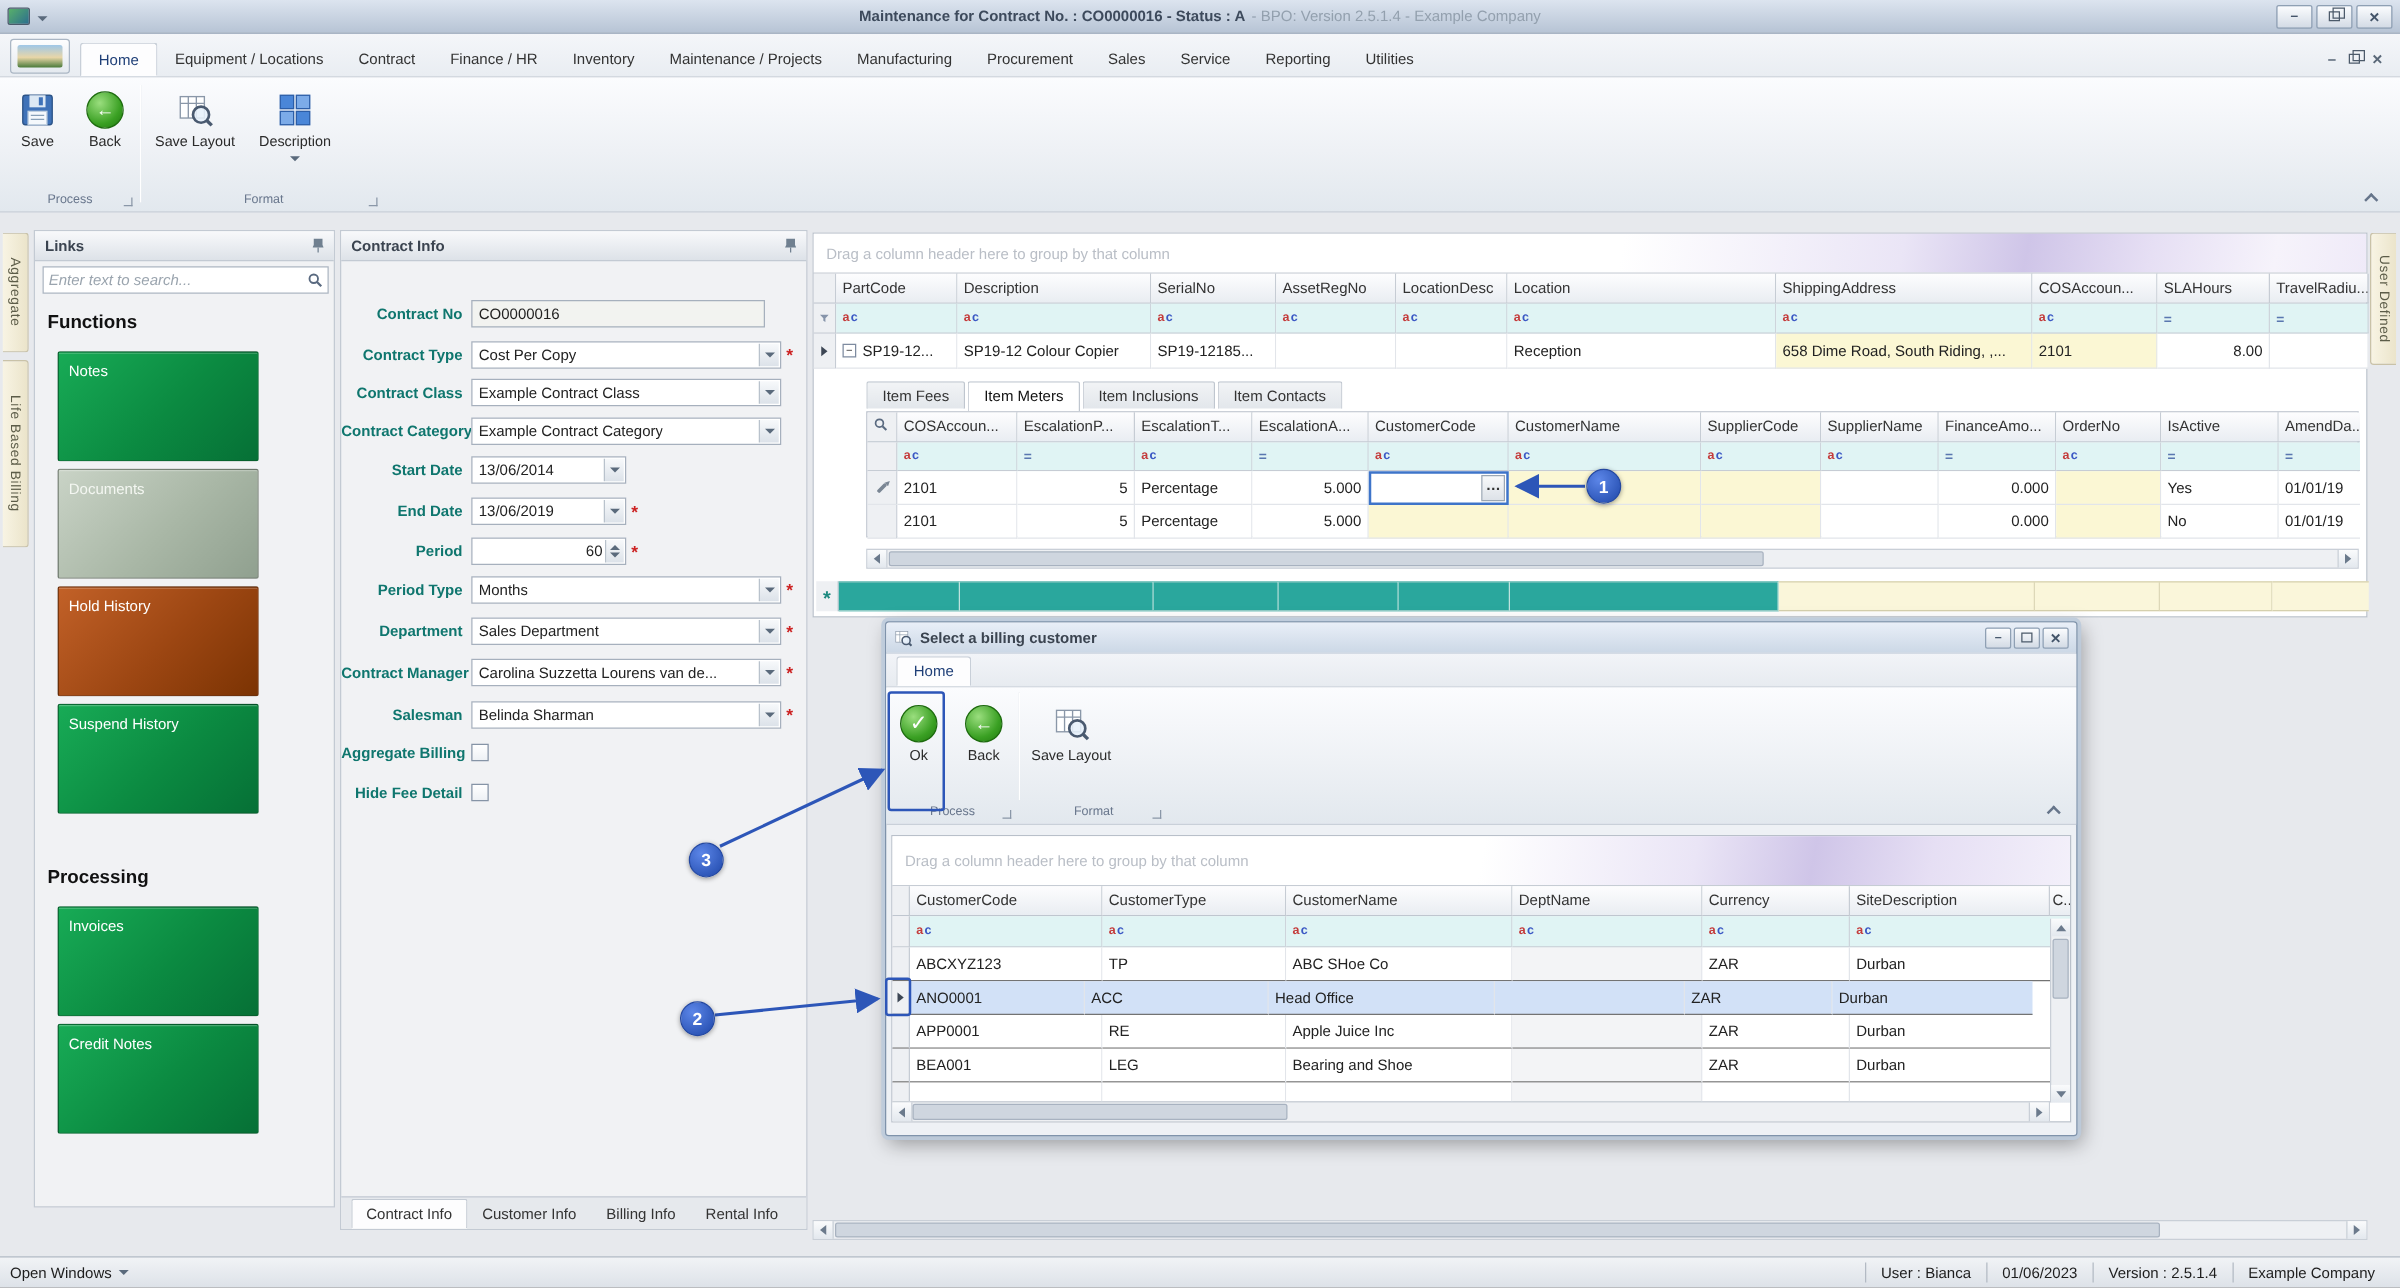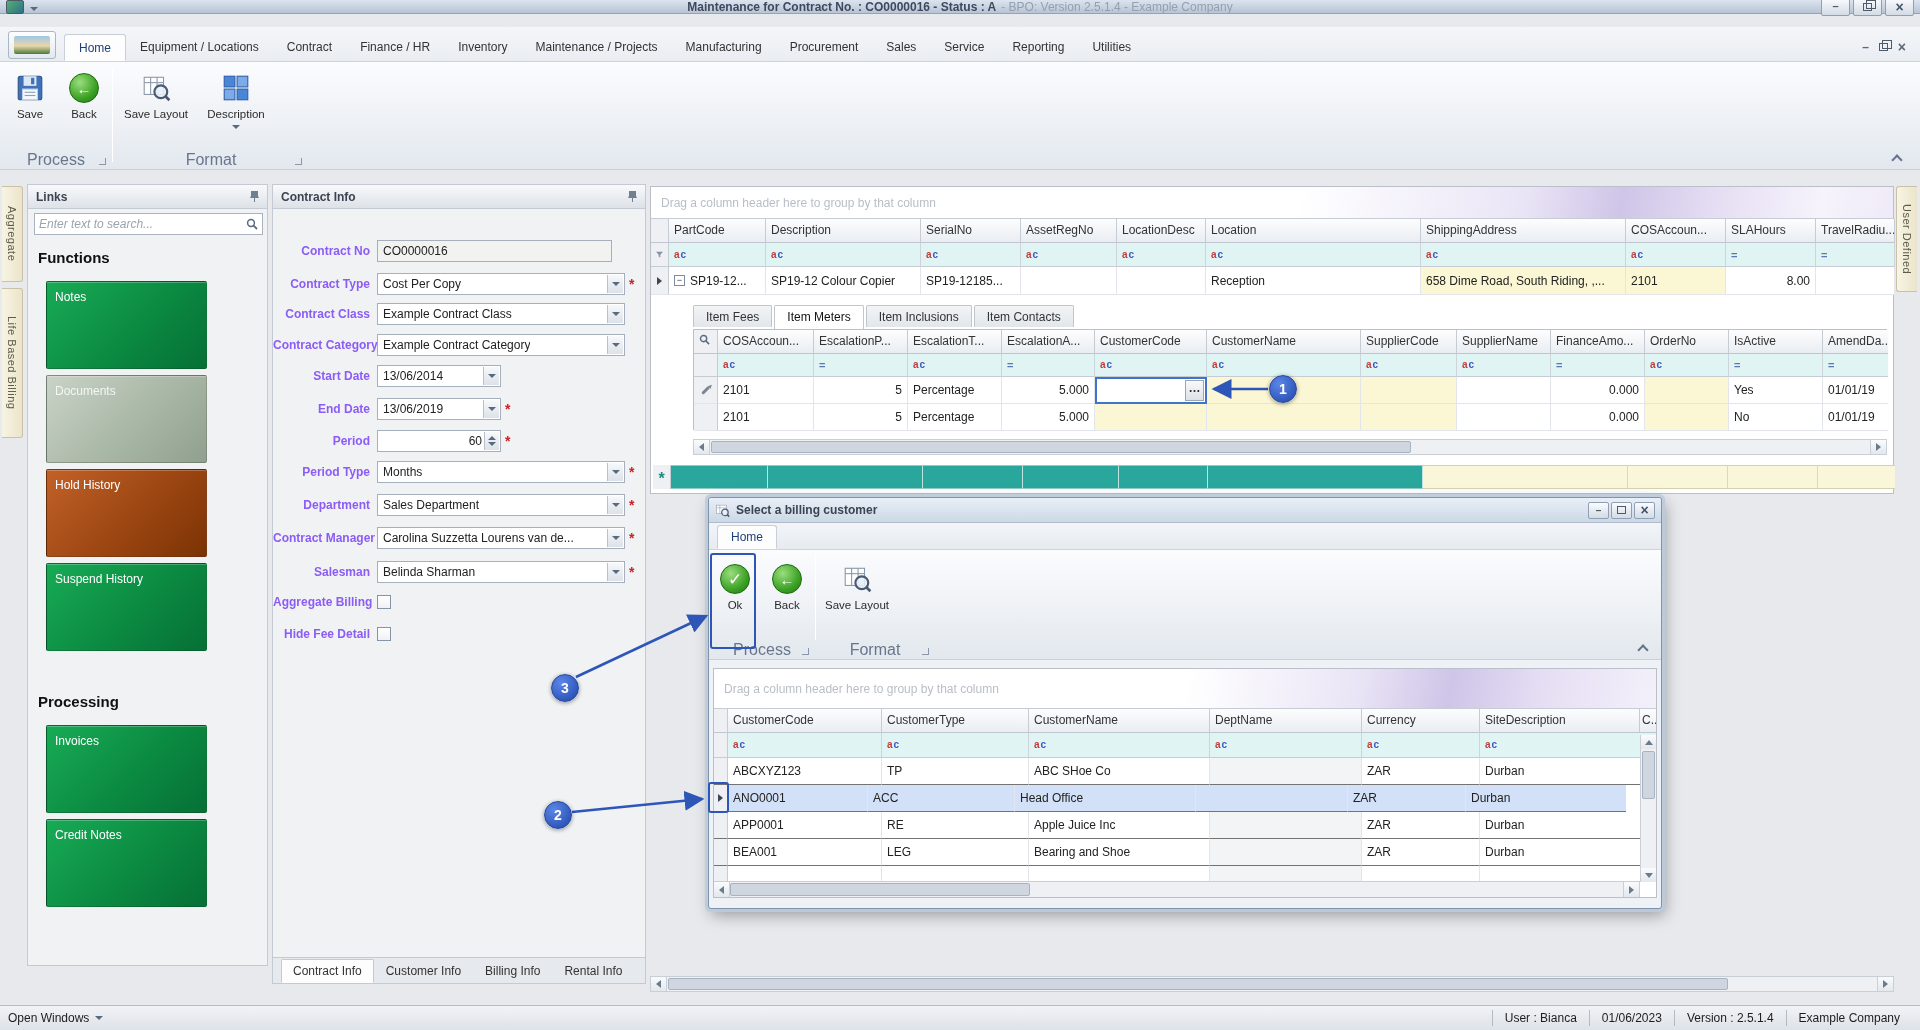--- a/index.html
+++ b/index.html
@@ -1,20 +1,20 @@
 <!DOCTYPE html>
 <html><head>
 <meta charset="utf-8">
 <style>
 *{margin:0;padding:0;box-sizing:border-box}
 body{font-family:"Liberation Sans","DejaVu Sans",sans-serif;background:#666}
 .app{position:relative;width:1920px;height:1030px;background:#e7e9ed;overflow:hidden;font-size:12px;color:#222}
 
 
-.titlebar{position:absolute;top:0;left:0;width:1920px;height:14px;background:linear-gradient(#dce4ef,#b7c4d5);border-bottom:1px solid #94a3b6;display:flex;align-items:center;padding:0 6px;z-index:5}
+.titlebar{position:absolute;top:0;left:0;width:1920px;height:27px;background:linear-gradient(#dce4ef,#b7c4d5);border-bottom:1px solid #94a3b6;display:flex;align-items:center;padding:0 6px;z-index:5}
 .qat-logo{width:18px;height:14px;border-radius:2px;background:linear-gradient(135deg,#58b06a,#2c6e8e);border:1px solid #4a5a6a;margin-right:6px}
 .qat-caret{margin-right:6px}
 .title-center{position:absolute;left:200px;right:200px;text-align:center;white-space:nowrap;overflow:hidden}
 .t-main{font-weight:bold;color:#3d4a5c}
 .t-suffix{color:#93a0ae;margin-left:5px}
 .winbtns{margin-left:auto;display:flex}
 .winbtn{width:29px;height:19px;border:1px solid #8fa0b4;border-radius:2px;background:linear-gradient(#fbfcfe,#d3dbe5);display:flex;align-items:center;justify-content:center;color:#44556a;margin-left:3px;font-size:11px;line-height:1}
 .g-min::after{content:"–";font-weight:bold}
 .g-close::after{content:"×";font-weight:bold;font-size:14px}
 .g-restore{position:relative;width:9px;height:8px;border:1px solid #4c5a6a;display:inline-block}
@@ -30,21 +30,21 @@
 .mdi-ctrls{margin-left:auto;display:flex;align-items:center;gap:10px;padding:0 10px 6px 0;color:#5a6878}
 
 
 .ribbon-body{position:absolute;top:62px;left:0;width:1920px;height:108px;background:linear-gradient(#fbfcfe 0%,#eef1f5 55%,#e2e8ee 100%);border-bottom:1px solid #c9d0d9;z-index:4}
 .rbtn{position:absolute;top:5px;width:52px;height:84px;display:flex;flex-direction:column;align-items:center;padding-top:6px;gap:5px;font-size:11.5px;color:#2b2b2b;text-align:center;border-radius:3px}
 .rlabel{line-height:12px}
 .circle-icon{width:30px;height:30px;border-radius:50%;background:radial-gradient(circle at 35% 30%,#9ade7e,#3aa023 62%,#20770f);border:1px solid #1d6b0e;color:#fff;display:flex;align-items:center;justify-content:center;font-weight:bold;font-size:15px}
 .gl-left::after{content:"←"}
 .gl-check::after{content:"✓";font-size:17px}
 .vsep{position:absolute;top:6px;height:94px;width:1px;background:#d2d9e1;border-right:1px solid #fff}
-.rgroup{position:absolute;top:90px;height:16px;font-size:16px;color:#68768c;text-align:center;line-height:15px}
+.rgroup{position:absolute;top:90px;height:16px;font-size:10px;color:#68768c;text-align:center;line-height:15px}
 .corner{position:absolute;right:2px;bottom:3px;width:7px;height:7px;border-right:1px solid #8a97a8;border-bottom:1px solid #8a97a8}
 .chev-up{position:absolute;width:8px;height:8px;border-left:2px solid #66758a;border-top:2px solid #66758a;transform:rotate(45deg)}
 .caret{display:inline-block;width:0;height:0;border-left:4px solid transparent;border-right:4px solid transparent;border-top:4px solid #5a6a7c}
 
 
 .mdi{position:absolute;top:170px;left:0;width:1920px;height:835px;background:#e7e9ed}
 .vtab{position:absolute;width:21px;background:linear-gradient(90deg,#f8f4e4,#ebe4ca);border:1px solid #c9c2a8;writing-mode:vertical-rl;display:flex;align-items:center;justify-content:center;font-size:11px;color:#5c5c48;letter-spacing:.5px}
 .vtab.left{border-left:none;border-radius:0 3px 3px 0}
 .vtab.right{border-right:none;border-radius:3px 0 0 3px}
 
@@ -57,21 +57,21 @@
 .searchbox input{flex:1;border:none;outline:none;font-size:12px;font-family:inherit;color:#333;background:transparent;font-style:italic}
 .searchbox input::placeholder{color:#9aa4ae}
 .lheading{position:absolute;left:10px;font-size:15px;font-weight:bold;color:#111}
 .fnbtn{position:absolute;left:18px;width:161px;height:88px;border-radius:2px;color:#fff;font-size:12px;padding:8px;border:1px solid rgba(0,0,0,.28);box-shadow:inset 0 1px 0 rgba(255,255,255,.25);cursor:default}
 .fn-green{background:linear-gradient(135deg,#18ab56 0%,#0b8a41 55%,#067036 100%)}
 .fn-disabled{background:linear-gradient(135deg,#c9d3c6 0%,#a9b7a6 55%,#90a08f 100%);color:#f4f7f2}
 .fn-rust{background:linear-gradient(135deg,#c26128 0%,#9c4612 55%,#7b3303 100%)}
 
 
 .crow{position:absolute;left:0;width:100%;height:22px;display:flex;align-items:center;padding-left:0}
-.crow label{width:104px;text-align:right;font-weight:bold;padding-right:7px;font-size:12px;color:#8b5cf6;white-space:nowrap;overflow:hidden}
+.crow label{width:104px;text-align:right;font-weight:bold;padding-right:7px;font-size:12px;color:#0f766e;white-space:nowrap;overflow:hidden}
 .tbox{height:22px;background:#f2f3f0;border:1px solid #a6b0bd;display:flex;align-items:center;padding:0 5px;position:relative}
 .tbox.white{background:#fff}
 .combo{position:relative;height:22px;background:#fff;border:1px solid #a6b0bd;display:flex;align-items:center;padding:0 19px 0 5px}
 .cval{white-space:nowrap;overflow:hidden}
 .dd{position:absolute;right:1px;top:1px;bottom:1px;width:16px;background:linear-gradient(#f7f9fb,#dce2e9);border-left:1px solid #b9c2cc;display:flex;align-items:center;justify-content:center}
 .req{margin-left:4px}
 .req::after{content:"*";color:#cc2222;font-weight:bold;font-size:14px}
 .spin{position:absolute;right:1px;top:1px;bottom:1px;width:15px;background:linear-gradient(#f7f9fb,#dce2e9);border-left:1px solid #b9c2cc;display:flex;flex-direction:column;align-items:center;justify-content:center;gap:2px}
 .caret.up{border-top:none;border-bottom:4px solid #5a6a7c}
 .cb{width:14px;height:14px;border:1px solid #8694a6;background:linear-gradient(#fff,#eef1f5)}

